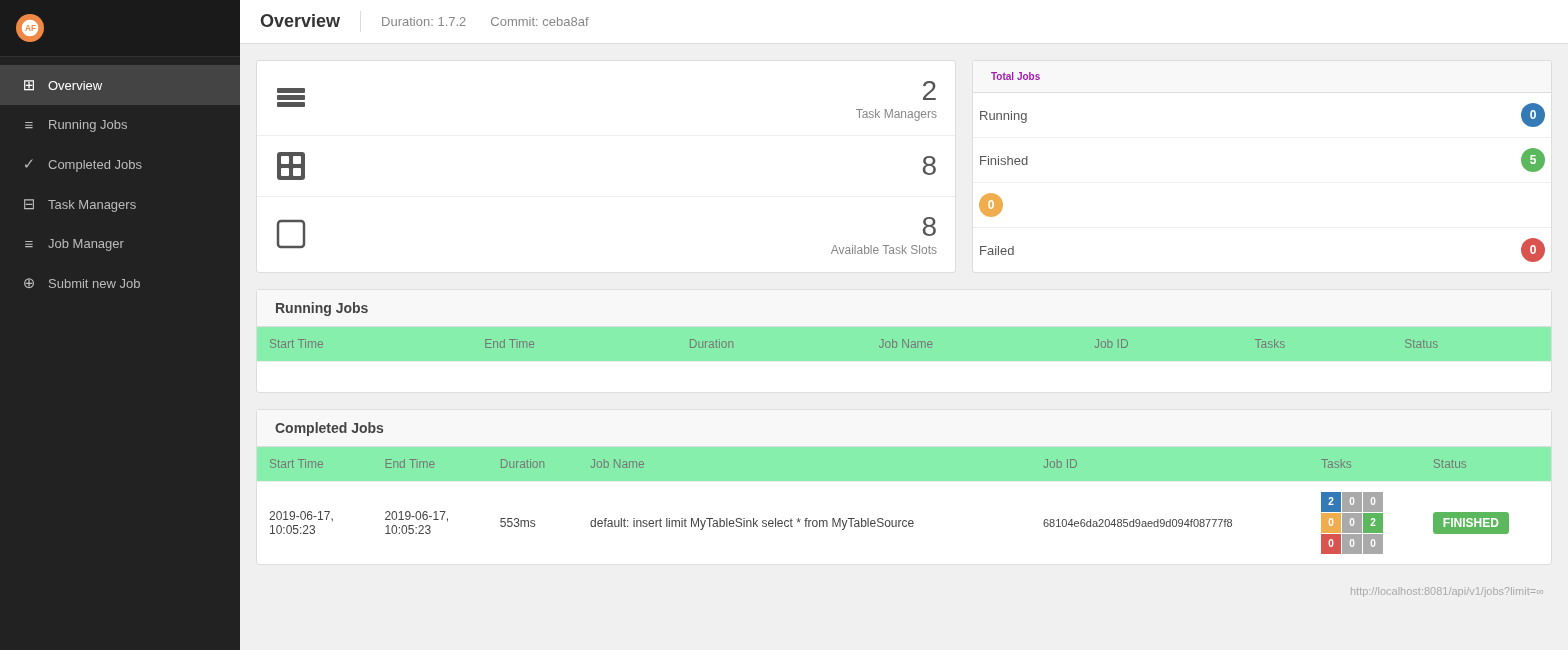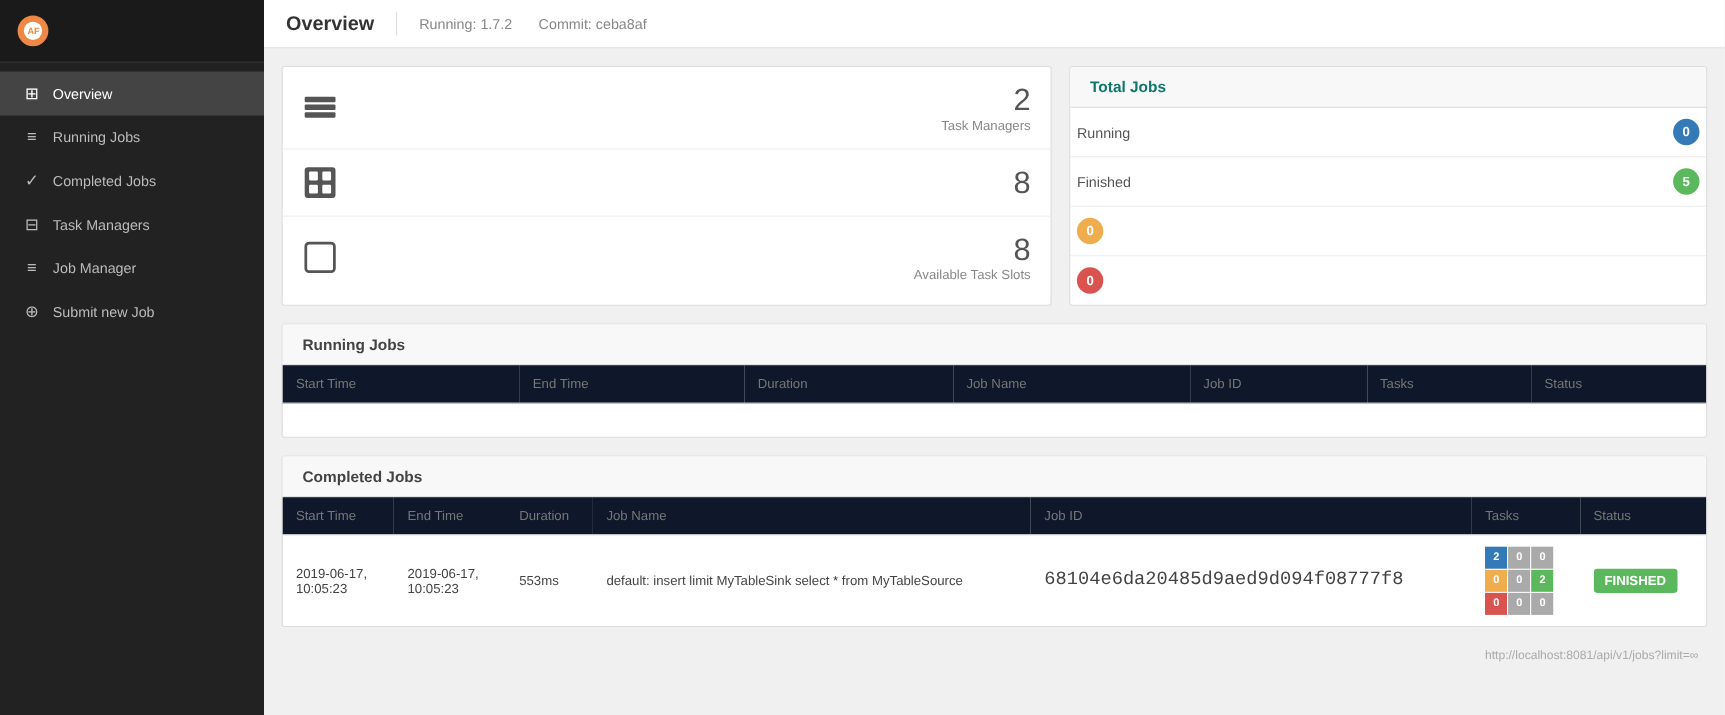--- a/index.html
+++ b/index.html
@@ -118,23 +118,23 @@
       background: #fff;
       border: 1px solid #ddd;
       border-radius: 3px;
       flex: 0 0 580px;
       overflow: hidden;
     }
     .total-jobs-header {
       background: #f8f8f8;
       border-bottom: 1px solid #ddd;
       padding: 10px 18px;
-      font-size: 14px;
+      font-size: 10px;
       font-weight: bold;
-      color: #0f766e;
+      color: #a21caf;
     }
     .total-jobs-row {
       display: flex;
       align-items: center;
       padding: 10px 6px;
       border-bottom: 1px solid #eee;
     }
     .total-jobs-row:last-child { border-bottom: none; }
     .total-jobs-label { flex: 1; color: #555; font-size: 13px; }
     .badge {
@@ -170,21 +170,21 @@
       width: 100%;
       border-collapse: collapse;
     }
     .data-table th {
       text-align: left;
       padding: 10px 12px;
       font-size: 12px;
       color: #777;
       font-weight: normal;
       border-bottom: 1px solid #eee;
-      background: #0f172a;
+      background: #86efac;
     }
     .data-table td {
       padding: 10px 12px;
       font-size: 12px;
       color: #444;
       border-bottom: 1px solid #f0f0f0;
       vertical-align: middle;
     }
     .data-table tr:last-child td { border-bottom: none; }
 
@@ -260,21 +260,21 @@
       <span class="nav-icon">⊕</span>
       <span>Submit new Job</span>
     </div>
   </div>
 </nav>
 
 <div class="main">
 
   <div class="top-bar">
     <span class="top-bar-title">Overview</span>
-    <span class="top-bar-meta">Running: 1.7.2</span>
+    <span class="top-bar-meta">Duration: 1.7.2</span>
     <span class="top-bar-meta">Commit: ceba8af</span>
   </div>
 
   <div class="content">
 
     <div class="cards-row">
 
       <div class="stats-card">
 
         <div class="stat-row">
@@ -326,20 +326,21 @@
           <span class="badge badge-blue">0</span>
         </div>
         <div class="total-jobs-row">
           <span class="total-jobs-label">Finished</span>
           <span class="badge badge-green">5</span>
         </div>
         <div class="total-jobs-row">
           <span class="badge badge-orange">0</span>
         </div>
         <div class="total-jobs-row">
+          <span class="total-jobs-label">Failed</span>
           <span class="badge badge-red">0</span>
         </div>
       </div>
 
     </div>
 
     <div class="panel">
       <div class="panel-header">Running Jobs</div>
       <div class="panel-body">
         <table class="data-table">
@@ -380,21 +381,21 @@
             </tr>
           </thead>
           <tbody>
             <tr>
               <td style="white-space:pre-line;">2019-06-17,
 10:05:23</td>
               <td style="white-space:pre-line;">2019-06-17,
 10:05:23</td>
               <td>553ms</td>
               <td>default: insert limit MyTableSink select * from MyTableSource</td>
-              <td style="font-size:17px;font-family:Liberation Mono, monospace;">68104e6da20485d9aed9d094f08777f8</td>
+              <td style="font-size:11px;">68104e6da20485d9aed9d094f08777f8</td>
               <td>
                 <div class="task-grid">
                   <div class="task-cell tc-blue">2</div>
                   <div class="task-cell tc-gray">0</div>
                   <div class="task-cell tc-gray">0</div>
                   <div class="task-cell tc-yellow">0</div>
                   <div class="task-cell tc-gray">0</div>
                   <div class="task-cell tc-green">2</div>
                   <div class="task-cell tc-red">0</div>
                   <div class="task-cell tc-gray">0</div>

